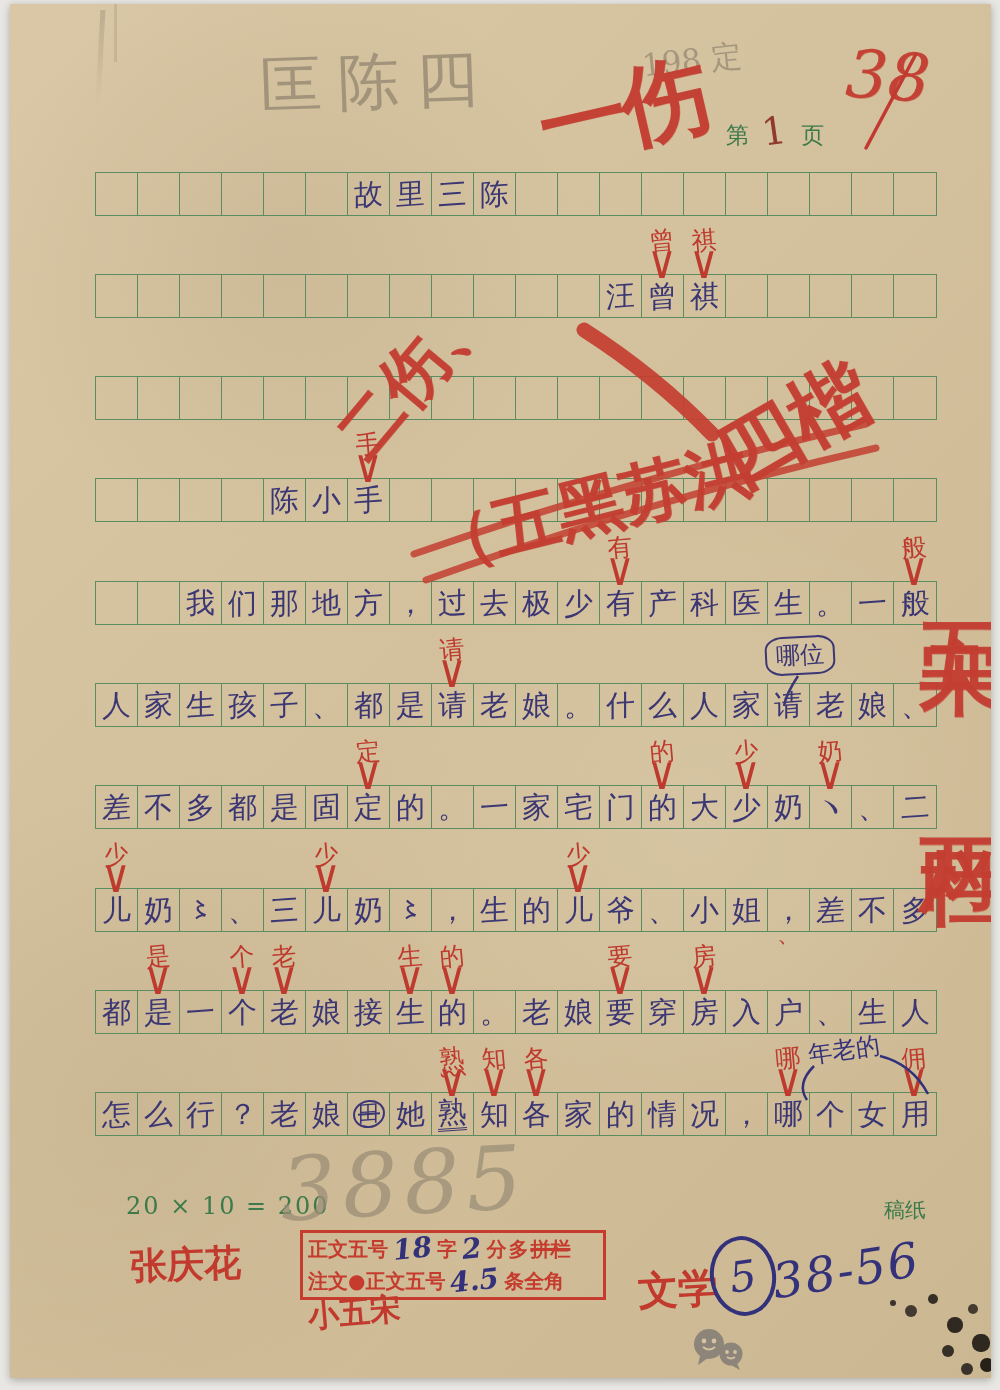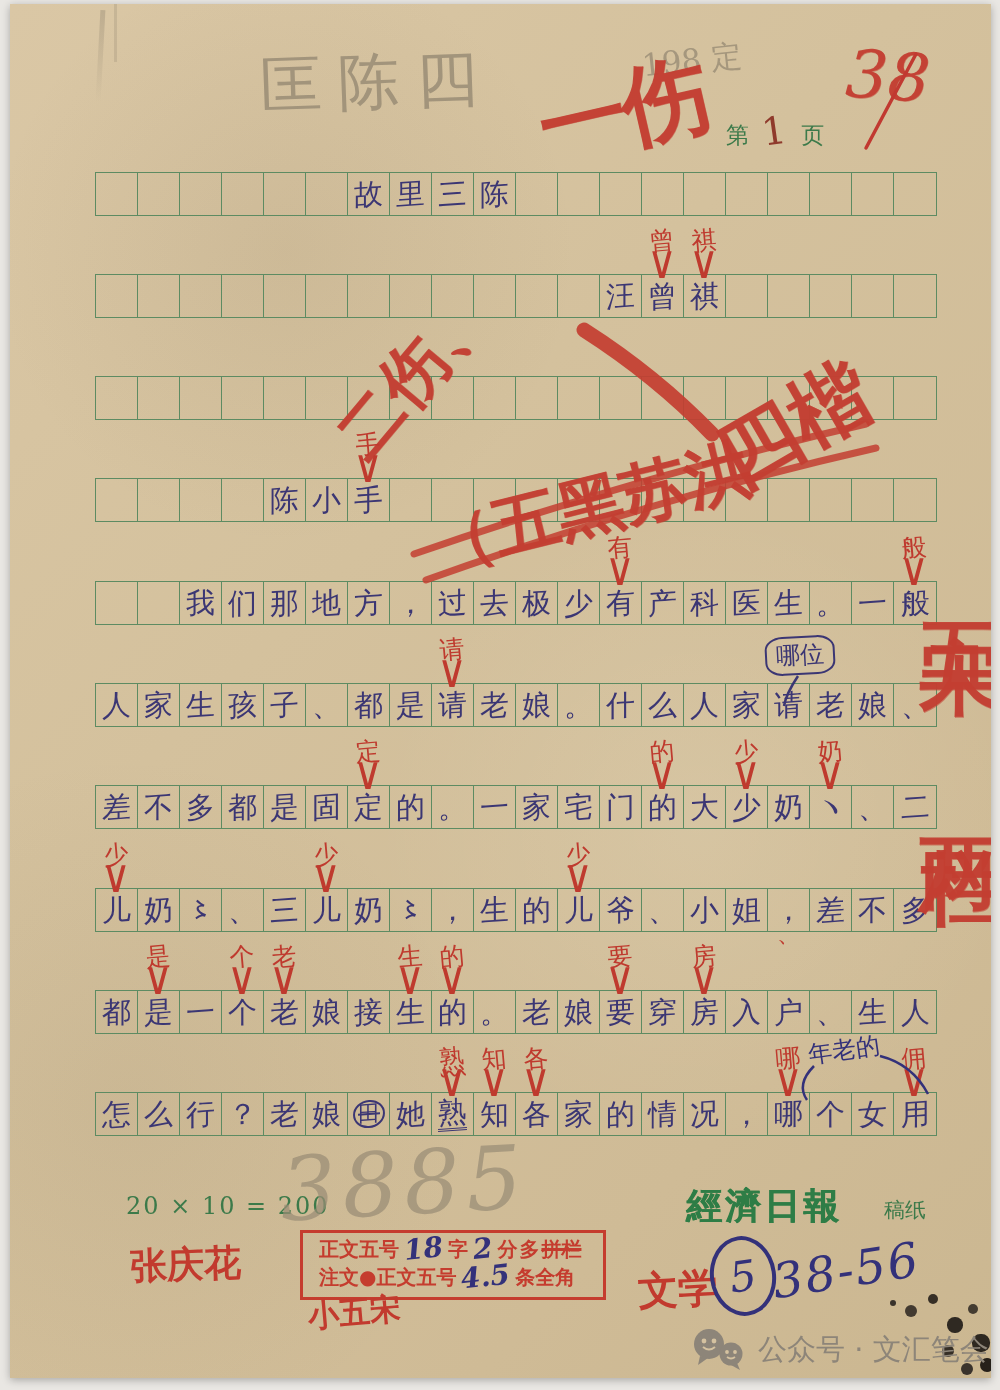--- a/index.html
+++ b/index.html
@@ -55,21 +55,21 @@
   .red{color:#c23a2e;}
   
   .bubble-note{position:absolute;left:755px;top:632px;font-size:24px;color:#3b3674;border:2px solid #3b3674;
     border-radius:18px/13px;padding:1px 9px 2px;transform:rotate(-3deg);z-index:6;background:rgba(255,255,255,.03);}
   .insert-note{position:absolute;left:798px;top:1030px;font-size:24px;color:#33317a;transform:rotate(-8deg);z-index:6;}
   
   .gridspec{position:absolute;left:116px;top:1188px;font-size:24px;letter-spacing:2px;z-index:4;}
   .name{position:absolute;left:120px;top:1236px;font-size:37px;transform:rotate(-2deg);font-weight:bold;z-index:4;}
   .typeNote{position:absolute;left:298px;top:1288px;font-size:31px;transform:rotate(-5deg);font-weight:bold;z-index:5;}
   .stamp{position:absolute;left:290px;top:1226px;width:306px;height:70px;border:3px solid #c53c2e;box-sizing:border-box;
-    display:flex;flex-direction:column;justify-content:flex-start;padding:2px 16px;z-index:4;}
+    display:flex;flex-direction:column;justify-content:space-between;padding:2px 5px;z-index:4;}
   .srow{display:flex;align-items:center;font-size:20px;color:#c53c2e;gap:2px;line-height:1;font-weight:bold;}
   .hv{color:#33317a;font-size:28px;transform:rotate(-6deg);font-style:italic;margin:0 3px;font-weight:bold;}
   .struck{text-decoration:line-through;text-decoration-thickness:2.5px;}
   .logo{position:absolute;left:676px;top:1178px;font-size:36px;color:#2e7d46;font-weight:bold;letter-spacing:3px;
     text-shadow:.7px 0 #2e7d46;z-index:4;}
   .paper-type{position:absolute;left:826px;top:1192px;font-size:21px;z-index:4;padding-left:48px;}
   .dept{position:absolute;left:628px;top:1258px;font-size:40px;font-weight:bold;transform:rotate(-3deg);z-index:4;}
   .circ-num{position:absolute;left:700px;top:1232px;width:58px;height:72px;border:4px solid #33317a;border-radius:50%;
     display:flex;align-items:center;justify-content:center;transform:rotate(-8deg);z-index:4;}
   .circ-num span{font-size:42px;color:#33317a;font-style:italic;}
@@ -710,21 +710,20 @@
         <span>多</span>
         <span class="struck">拼栏</span>
       </div>
       <div class="srow">
         <span>注文●正文五号</span>
         <span class="hv">4.5</span>
         <span>条全角</span>
       </div>
     </div>
 
-    <div class="logo">經濟日報</div>
     <div class="paper-type green">稿纸</div>
     <div class="dept red">文学</div>
     <div class="circ-num">
       <span>5</span>
     </div>
     <div class="code">38-56</div>
 
     <div class="splat"></div>
 
     <div class="watermark">
@@ -733,21 +732,20 @@
         <path d="M10 28 L8 37 L18 30 Z" fill="#8d8579"></path>
         <circle cx="14" cy="13" r="2.4" fill="#d5c2a0"></circle>
         <circle cx="24" cy="13" r="2.4" fill="#d5c2a0"></circle>
         <path d="M13 19 Q19 24 25 19" stroke="#d5c2a0" stroke-width="2" fill="none"></path>
         <circle cx="41" cy="26" r="11.5" fill="#8d8579"></circle>
         <path d="M47 35 L50 42 L41 37 Z" fill="#8d8579"></path>
         <circle cx="37" cy="24" r="1.9" fill="#d5c2a0"></circle>
         <circle cx="45" cy="24" r="1.9" fill="#d5c2a0"></circle>
         <path d="M37 29 Q41 32 45 29" stroke="#d5c2a0" stroke-width="1.8" fill="none"></path>
       </svg>
-      <span>公众号 · 文汇笔会</span>
     </div>
 
     <svg class="overlay" width="1000" height="1390" viewBox="0 0 1000 1390">
       <path d="M906,50 L856,144" stroke="#c13931" stroke-width="3.5" fill="none" stroke-linecap="round"></path>
       <path d="M574,326 Q646,372 702,430" stroke="rgba(195,62,49,.92)" stroke-width="15" fill="none" stroke-linecap="round"></path>
       <path d="M404,550 Q630,472 856,420" stroke="rgba(195,62,49,.85)" stroke-width="7" fill="none" stroke-linecap="round"></path>
       <path d="M416,576 Q646,494 866,444" stroke="rgba(195,62,49,.85)" stroke-width="7" fill="none" stroke-linecap="round"></path>
       <path d="M788,672 Q776,690 774,702" stroke="#3b3674" stroke-width="2.5" fill="none"></path>
       <path d="M804,1062 Q786,1080 797,1096" stroke="#33317a" stroke-width="2.5" fill="none"></path>
       <path d="M870,1052 Q902,1060 918,1090" stroke="#33317a" stroke-width="2.5" fill="none"></path>

